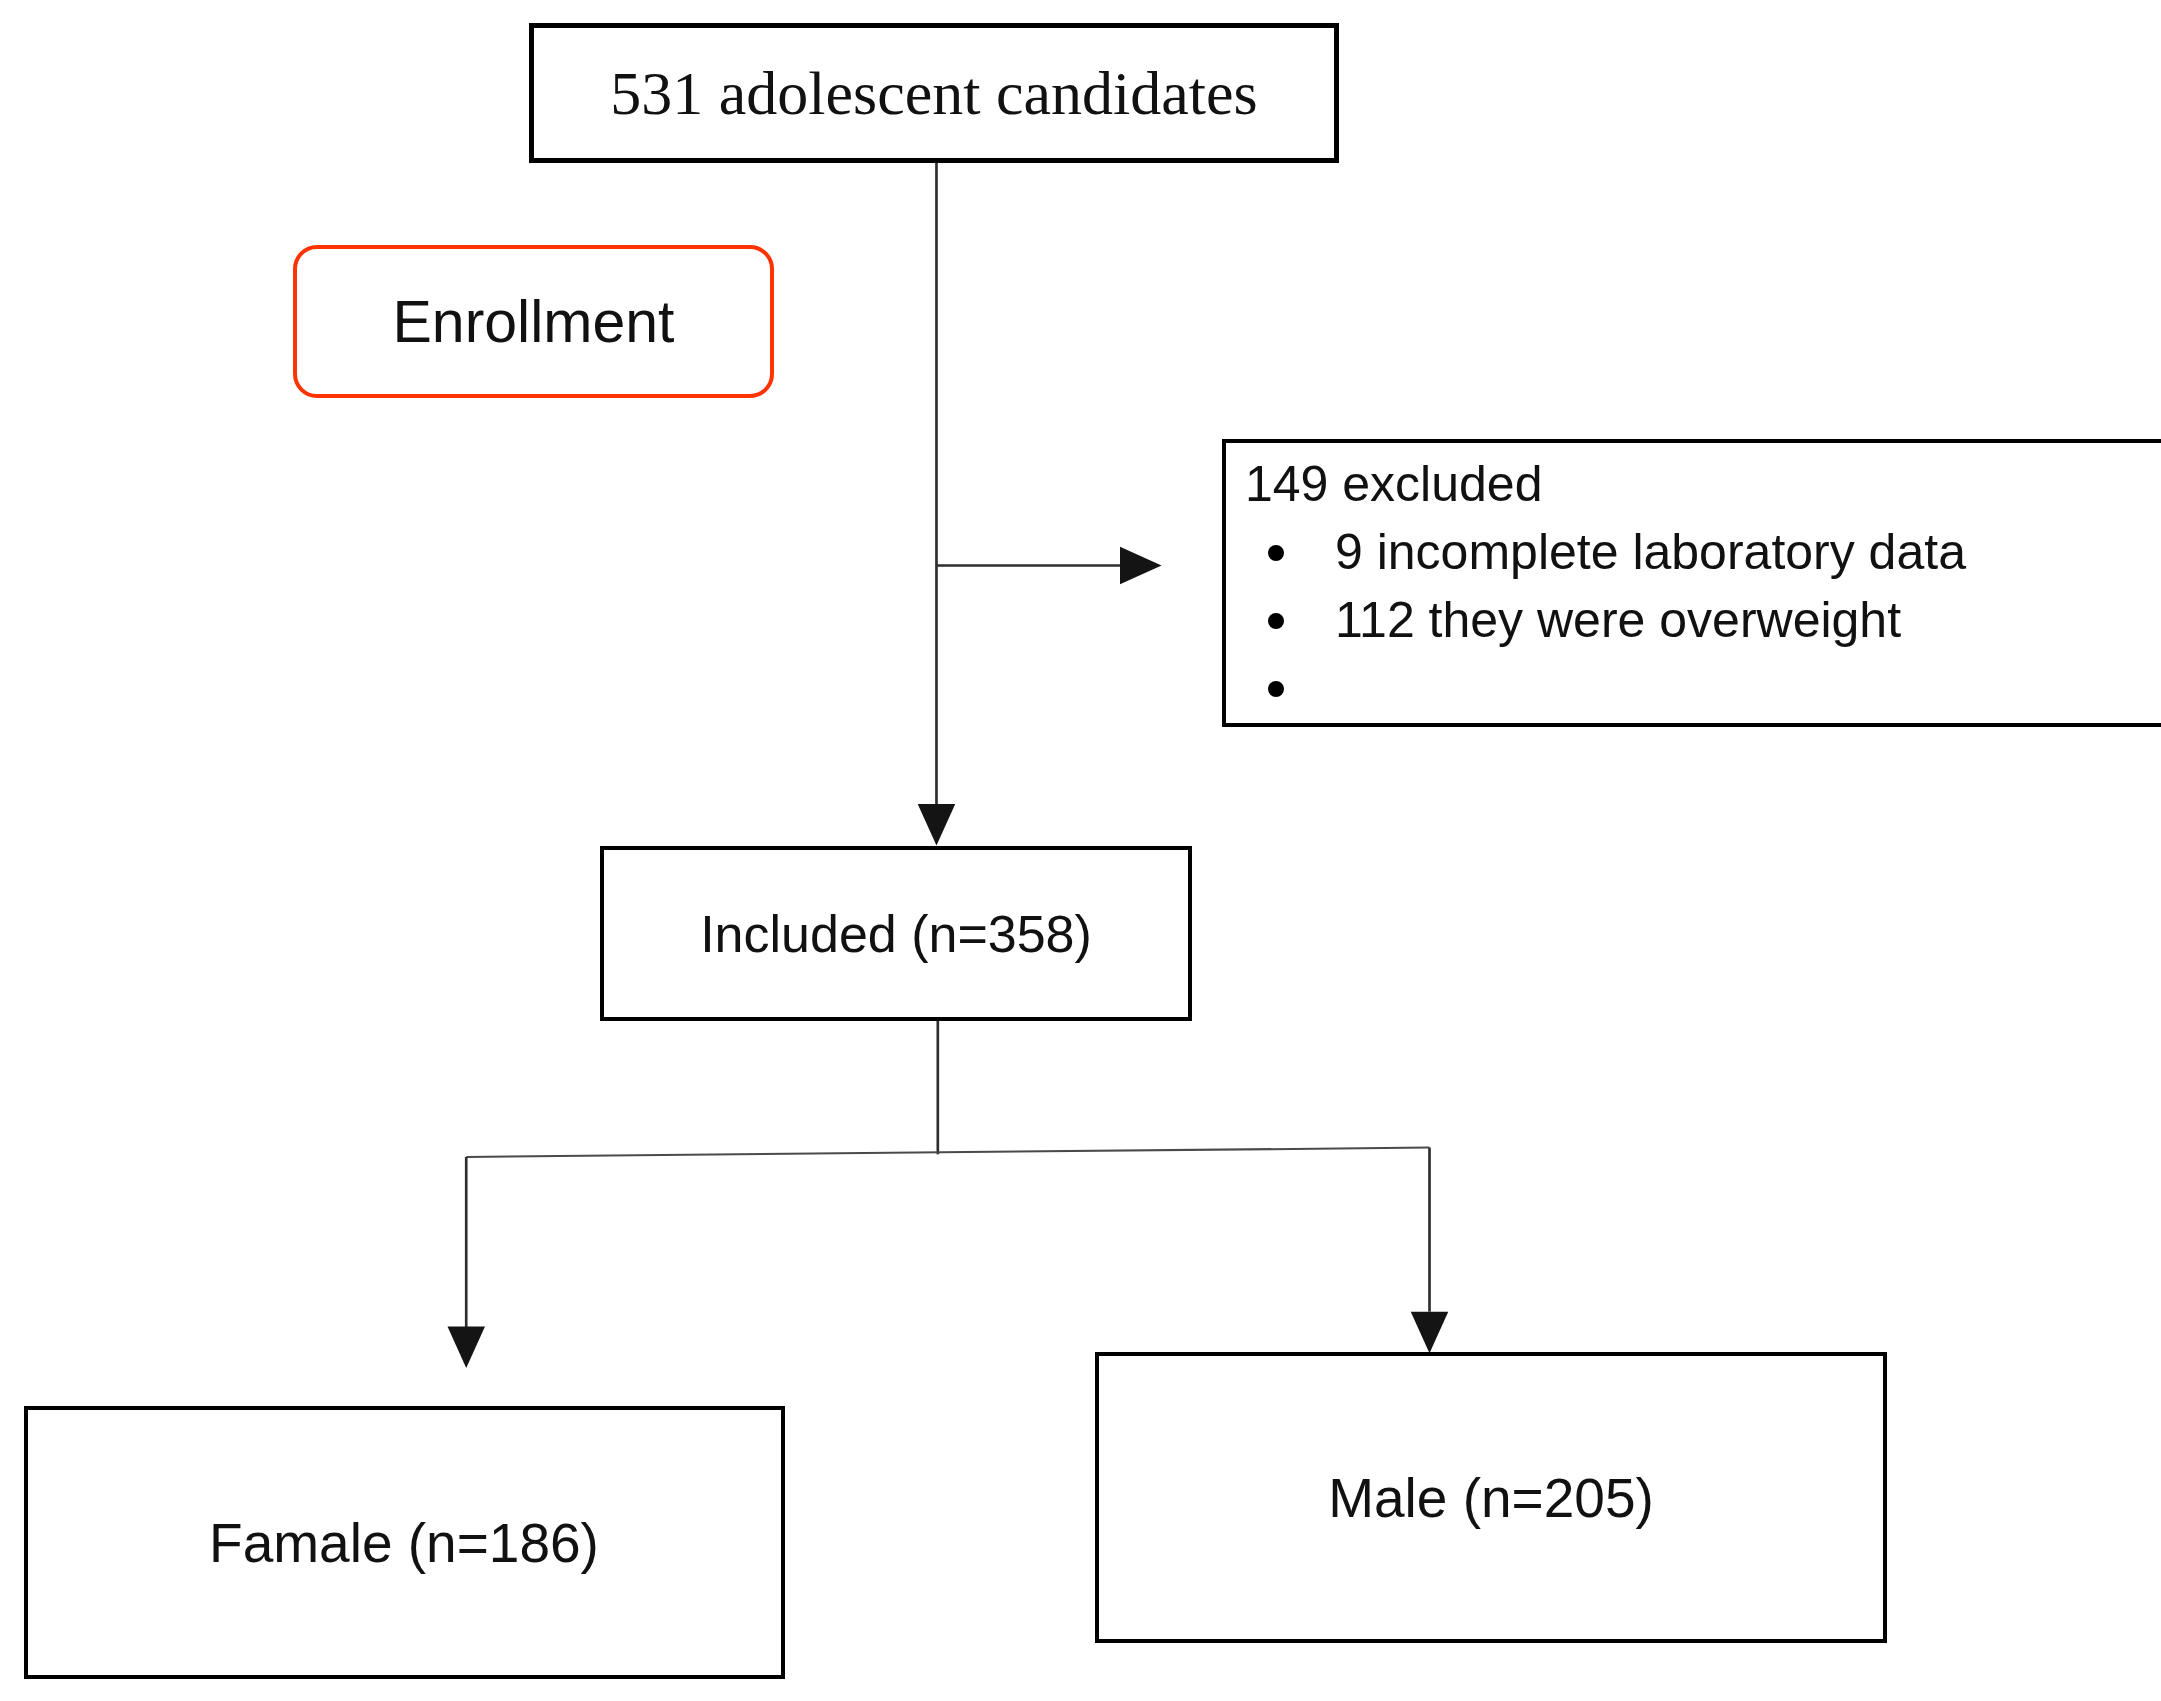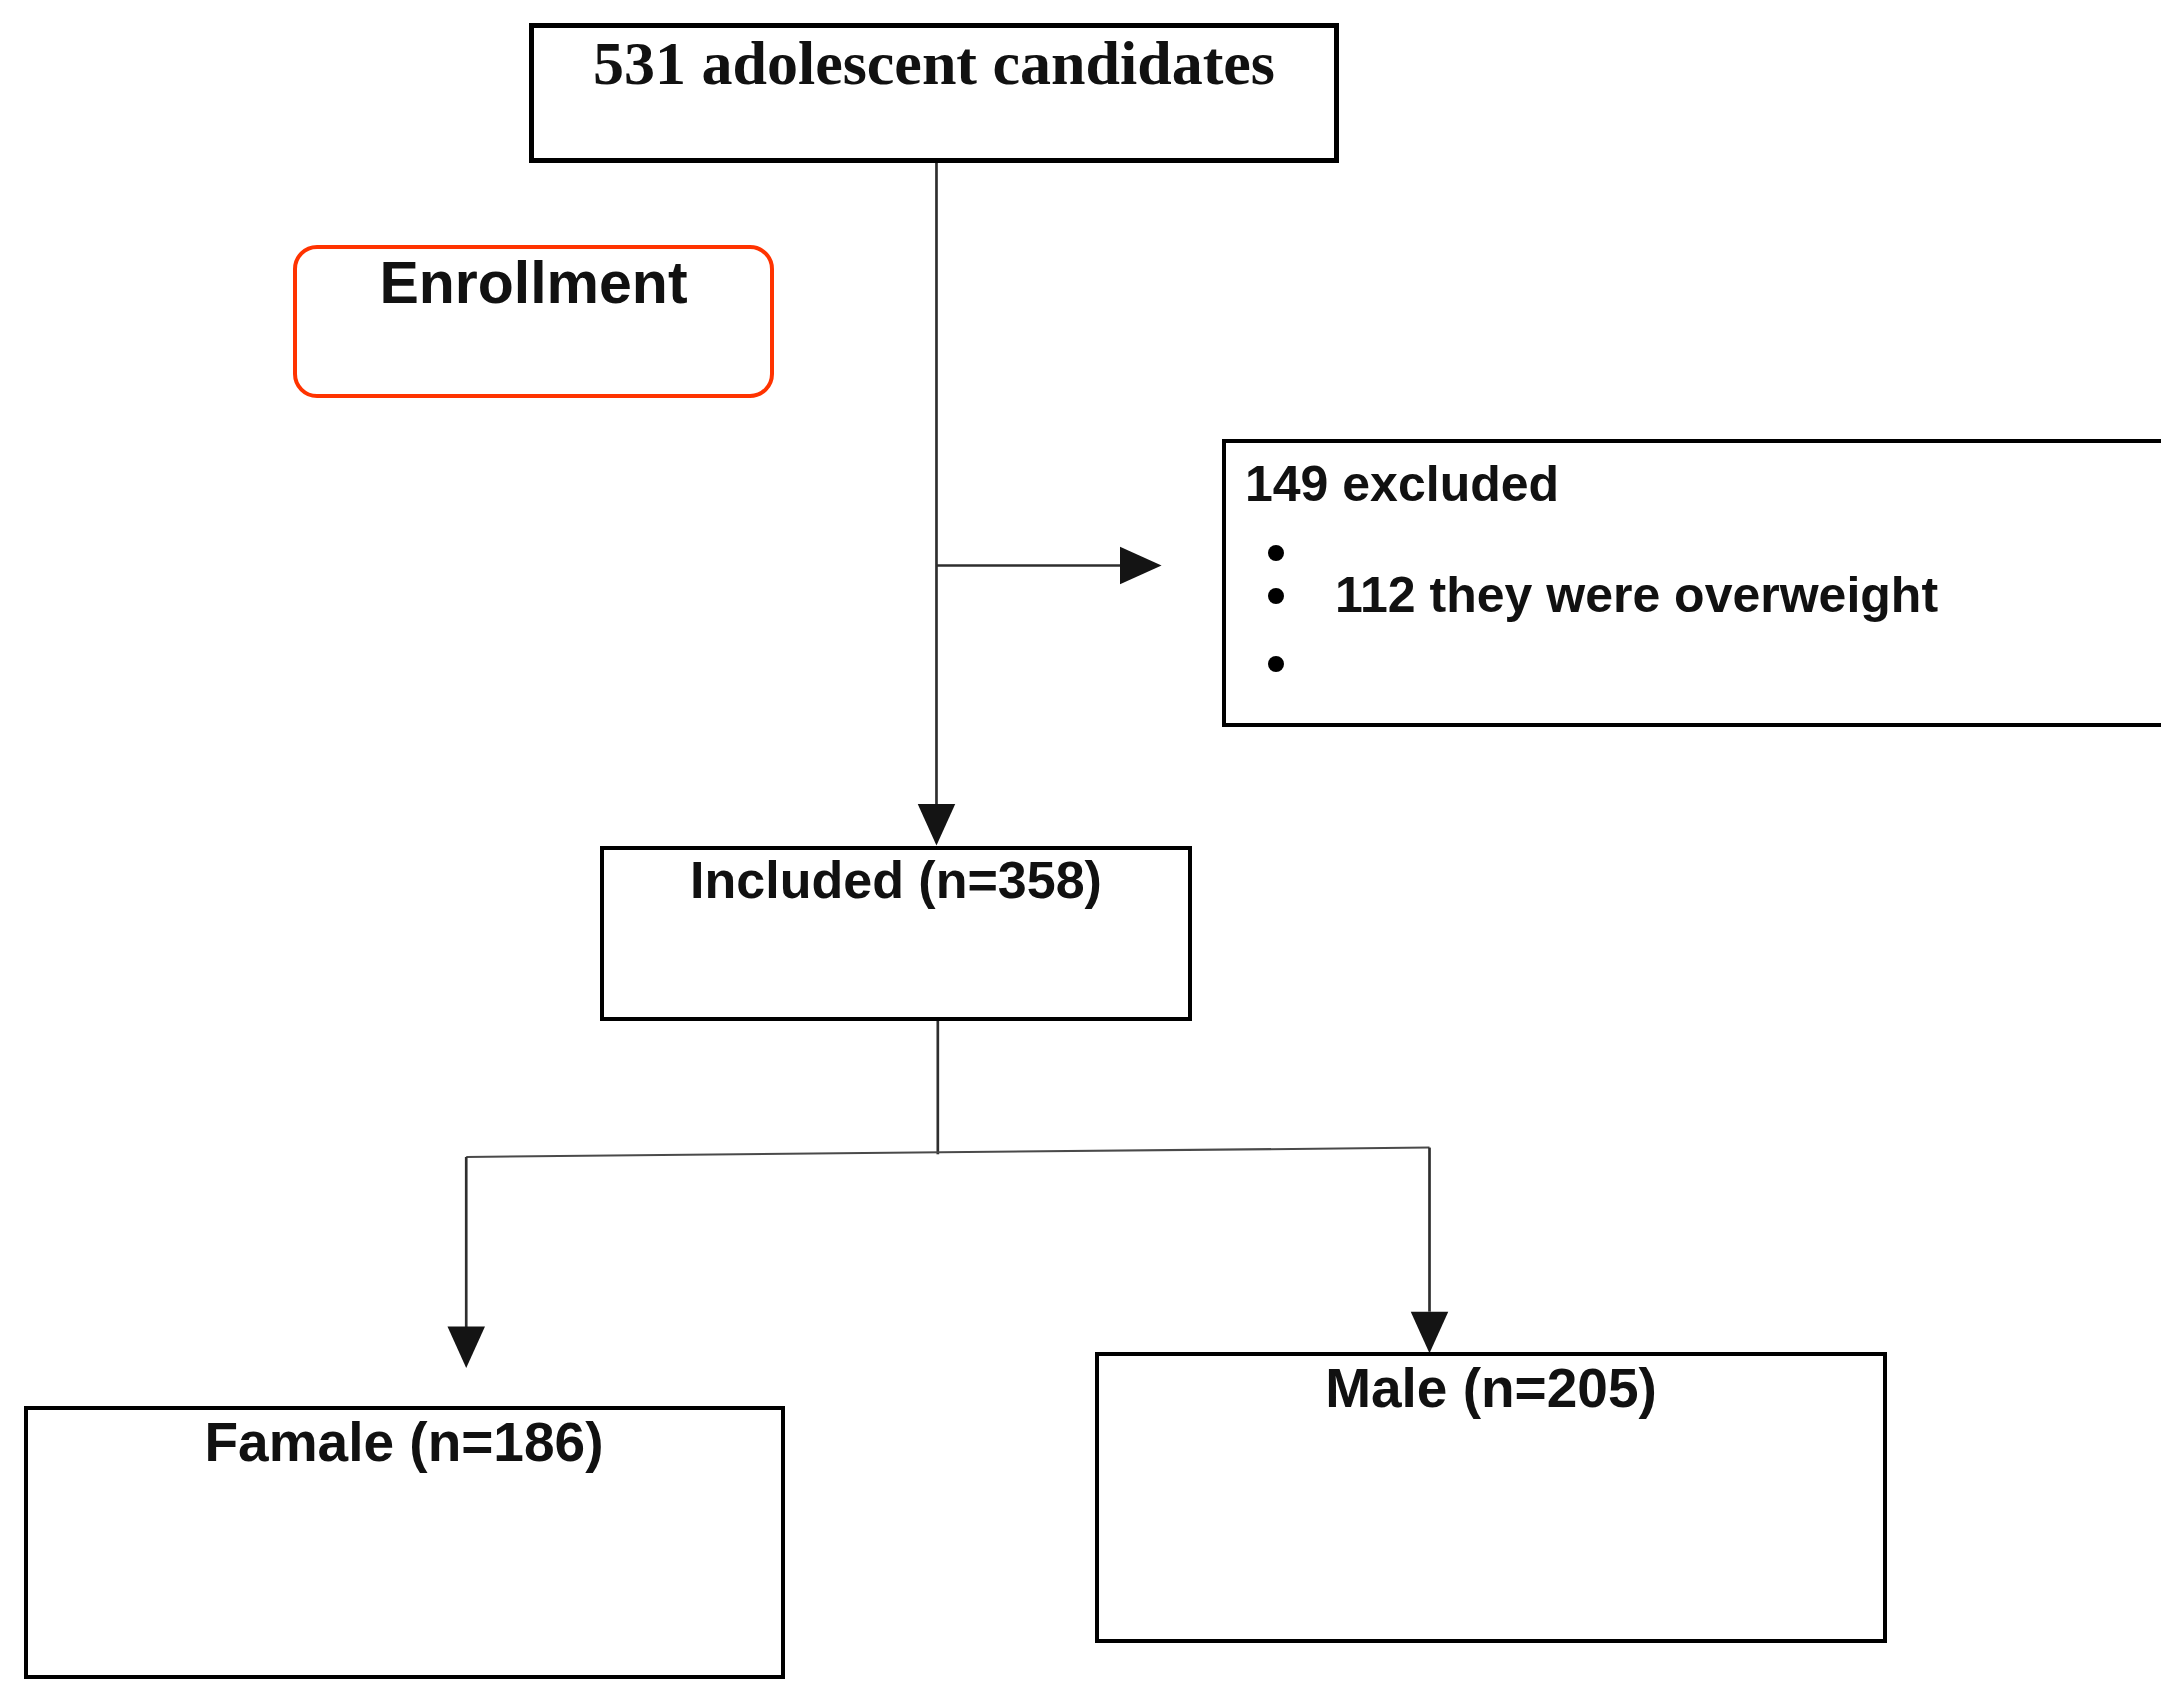--- a/index.html
+++ b/index.html
@@ -11,24 +11,23 @@
     overflow: hidden;
     font-family: "Liberation Sans", "DejaVu Sans", sans-serif;
     color: #111111;
   }
   .box {
     position: absolute;
     background: #ffffff;
     border: 4.7px solid #000000;
     box-sizing: border-box;
     display: flex;
-    align-items: flex-start;
+    align-items: center;
     justify-content: center;
     text-align: center;
-    font-weight: bold;
   }
   #candidates-box {
     left: 529px; top: 23px; width: 810px; height: 140px;
     border-width: 5.4px;
     font-family: "Liberation Serif", "DejaVu Serif", serif;
     font-size: 62px;
   }
   #enrollment-badge {
     left: 293px; top: 245px; width: 481px; height: 153px;
     border: 4.7px solid #ff3300;
@@ -103,20 +102,21 @@
   </div>
 
   <div class="box" id="enrollment-badge" style="border-color: rgb(255, 51, 0);">
     <span>Enrollment</span>
   </div>
 
   <div class="box" id="excluded-box">
     <span id="excluded-heading">149 excluded</span>
     <div class="bullet-row">
       <span class="bullet-dot"></span>
+      <span class="bullet-text">9 incomplete laboratory data</span>
     </div>
     <div class="bullet-row">
       <span class="bullet-dot"></span>
       <span class="bullet-text">112 they were overweight</span>
     </div>
     <div class="bullet-row">
       <span class="bullet-dot"></span>
     </div>
   </div>
 

